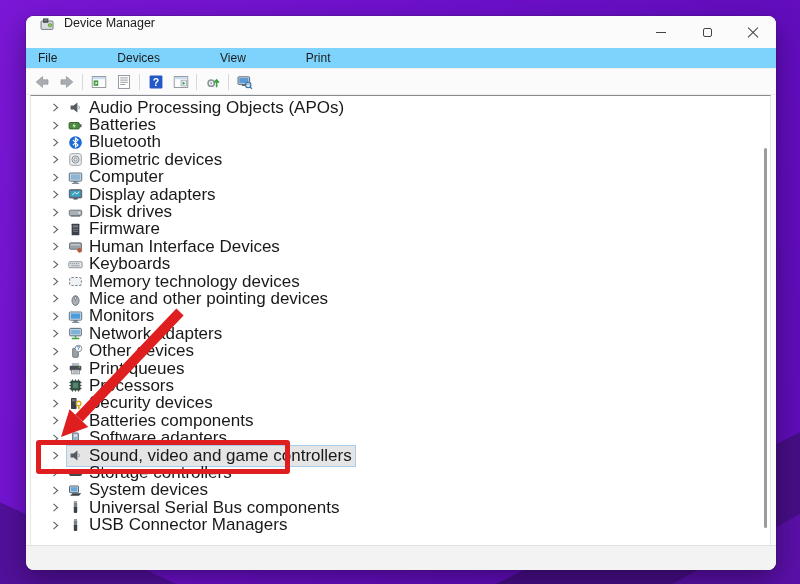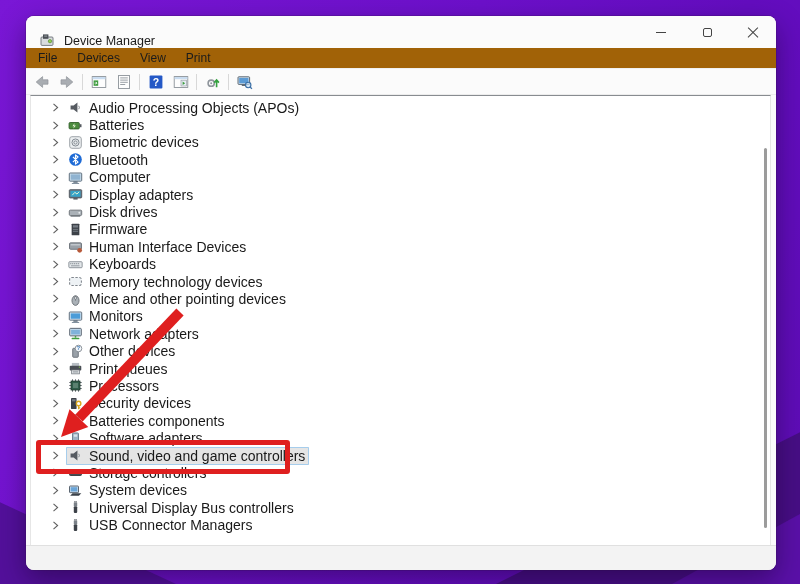--- a/index.html
+++ b/index.html
@@ -13,36 +13,36 @@
   .bg-dark2 { position:absolute; inset:0; background:#470e85;
               clip-path:polygon(62% 100%, 100% 74%, 100% 100%); }
   .bg-dark3 { position:absolute; inset:0; background:#5a10a8;
               clip-path:polygon(84% 100%, 100% 88%, 100% 100%); }
 
   .window { position:absolute; left:26px; top:16px; width:750px; height:554px;
             background:#fbfbfb; border-radius:8px; overflow:hidden;
             box-shadow:0 10px 28px rgba(20,0,40,.45), 0 0 0 1px rgba(60,20,90,.25); }
 
   .titlebar { position:absolute; left:0; top:0; right:0; height:32px;
-              display:flex; align-items:flex-end; background:#fbfbfb; }
+              display:flex; align-items:flex-start; background:#fbfbfb; }
   .app-icon { width:16px; height:16px; margin-left:13px; flex:0 0 auto; }
   .title-text { margin-left:9px; font-size:12.5px; color:#1b1b1b; }
   .win-controls { margin-left:auto; display:flex; height:100%; }
   .win-btn { width:46px; height:100%; display:flex; align-items:center; justify-content:center; }
   .glyph-min { width:10px; height:1px; background:#444; }
   .glyph-max { width:9px; height:9px; border:1px solid #444; border-radius:2px; }
   .glyph-close { position:relative; width:12px; height:12px; }
   .glyph-close::before,.glyph-close::after { content:""; position:absolute; left:-1px; top:5.5px;
       width:14px; height:1.2px; background:#444; }
   .glyph-close::before { transform:rotate(45deg); }
   .glyph-close::after  { transform:rotate(-45deg); }
 
   .menubar { position:absolute; left:0; top:32px; right:0; height:21px;
              display:flex; align-items:center; padding-left:2px;
-             background:#a16207; border-bottom:1px solid #f0f0f0; }
+             background:#7dd3fc; border-bottom:1px solid #f0f0f0;gap:40px; }
   .menu-item { padding:0 10px; font-size:12px; color:#1b1b1b; line-height:21px; }
 
   .toolbar { position:absolute; left:0; top:54px; right:0; height:25px;
              display:flex; align-items:center; padding-left:3px;
              background:#fbfbfb; border-bottom:1px solid #ececec; }
   .tool-btn { width:25px; height:22px; display:flex; align-items:center; justify-content:center;
               border-radius:3px; }
   .tool-btn svg { display:block; }
   .tool-sep { width:1px; height:16px; background:#d8d8d8; margin:0 3px; }
 
@@ -50,21 +50,21 @@
               background:#ffffff; border-top:1px solid #888c90;
               border-left:1px solid #e6e6e6; border-right:1px solid #e6e6e6;
               padding-top:3px; overflow:hidden; }
   .tree-row { height:17.4px; display:flex; align-items:center; padding-left:18px; }
   .chev { width:12px; height:12px; display:flex; align-items:center; justify-content:center;
           flex:0 0 auto; margin-right:5px; }
   .row-content { display:flex; align-items:center; padding:1px 4px 1px 2px; border-radius:1px; }
   .tree-row.selected .row-content { background:#e5e5e5; box-shadow:0 0 0 1px #a6cdec inset; }
   .tree-icon { width:15px; height:15px; flex:0 0 auto; margin-right:6px; }
   .tree-icon svg { display:block; }
-  .tree-label { font-size:14px; color:#191919; white-space:nowrap; }
+  .tree-label { font-size:17px; color:#191919; white-space:nowrap; }
 
   .scrollbar { position:absolute; right:3px; top:52px; width:3px; height:380px;
                background:#9b9b9b; border-radius:2px; }
 
   .bottomstrip { position:absolute; left:0; right:0; bottom:0; height:25px;
                  background:#f3f3f3; border-top:1px solid #e0e0e0; }
 
   .annotation-svg { position:absolute; left:0; top:0; width:800px; height:584px;
                     z-index:50; pointer-events:none; }
   .annotation-box { position:absolute; left:36px; top:440px; width:254px; height:34px;
@@ -210,42 +210,42 @@
         </div>
         <div class="tree-row">
           <span class="chev">
             <svg width="9" height="9" viewBox="0 0 9 9">
               <path d="M2.5 0.8 L6.6 4.5 L2.5 8.2" fill="none" stroke="#5f5f5f" stroke-width="1.1"></path>
             </svg>
           </span>
           <span class="row-content">
             <span class="tree-icon">
               <svg width="15" height="15" viewBox="0 0 14 14">
+                <circle cx="7" cy="7" r="5.9" fill="#1e6bd6"></circle>
+                <path d="M4.6 4.6 L9.4 9.4 L7 11.3 V2.7 L9.4 4.6 L4.6 9.4" stroke="#fff" stroke-width="1.1" fill="none" stroke-linejoin="round"></path>
+              </svg>
+            </span>
+            <span class="tree-label">Bluetooth</span>
+          </span>
+        </div>
+        <div class="tree-row">
+          <span class="chev">
+            <svg width="9" height="9" viewBox="0 0 9 9">
+              <path d="M2.5 0.8 L6.6 4.5 L2.5 8.2" fill="none" stroke="#5f5f5f" stroke-width="1.1"></path>
+            </svg>
+          </span>
+          <span class="row-content">
+            <span class="tree-icon">
+              <svg width="15" height="15" viewBox="0 0 14 14">
                 <rect x="1.6" y="1.6" width="10.8" height="10.8" rx="2" fill="#eceff1" stroke="#9aa0a6" stroke-width="0.9"></rect>
                 <circle cx="7" cy="7" r="3.3" fill="none" stroke="#7e858c" stroke-width="0.9"></circle>
                 <circle cx="7" cy="7" r="1.5" fill="none" stroke="#7e858c" stroke-width="0.9"></circle>
               </svg>
             </span>
             <span class="tree-label">Biometric devices</span>
-          </span>
-        </div>
-        <div class="tree-row">
-          <span class="chev">
-            <svg width="9" height="9" viewBox="0 0 9 9">
-              <path d="M2.5 0.8 L6.6 4.5 L2.5 8.2" fill="none" stroke="#5f5f5f" stroke-width="1.1"></path>
-            </svg>
-          </span>
-          <span class="row-content">
-            <span class="tree-icon">
-              <svg width="15" height="15" viewBox="0 0 14 14">
-                <circle cx="7" cy="7" r="5.9" fill="#1e6bd6"></circle>
-                <path d="M4.6 4.6 L9.4 9.4 L7 11.3 V2.7 L9.4 4.6 L4.6 9.4" stroke="#fff" stroke-width="1.1" fill="none" stroke-linejoin="round"></path>
-              </svg>
-            </span>
-            <span class="tree-label">Bluetooth</span>
           </span>
         </div>
         <div class="tree-row">
           <span class="chev">
             <svg width="9" height="9" viewBox="0 0 9 9">
               <path d="M2.5 0.8 L6.6 4.5 L2.5 8.2" fill="none" stroke="#5f5f5f" stroke-width="1.1"></path>
             </svg>
           </span>
           <span class="row-content">
             <span class="tree-icon">
@@ -586,21 +586,21 @@
           </span>
           <span class="row-content">
             <span class="tree-icon">
               <svg width="15" height="15" viewBox="0 0 14 14">
                 <rect x="5.4" y="5.8" width="3.2" height="6.4" rx="1" fill="#3c4148"></rect>
                 <rect x="5.4" y="2.4" width="3.2" height="3.4" fill="#7a8188"></rect>
                 <rect x="6" y="1" width="0.8" height="1.4" fill="#3c4148"></rect>
                 <rect x="7.2" y="1" width="0.8" height="1.4" fill="#3c4148"></rect>
               </svg>
             </span>
-            <span class="tree-label">Universal Display Bus controllers</span>
+            <span class="tree-label">Universal Serial Bus components</span>
           </span>
         </div>
         <div class="tree-row">
           <span class="chev">
             <svg width="9" height="9" viewBox="0 0 9 9">
               <path d="M2.5 0.8 L6.6 4.5 L2.5 8.2" fill="none" stroke="#5f5f5f" stroke-width="1.1"></path>
             </svg>
           </span>
           <span class="row-content">
             <span class="tree-icon">

